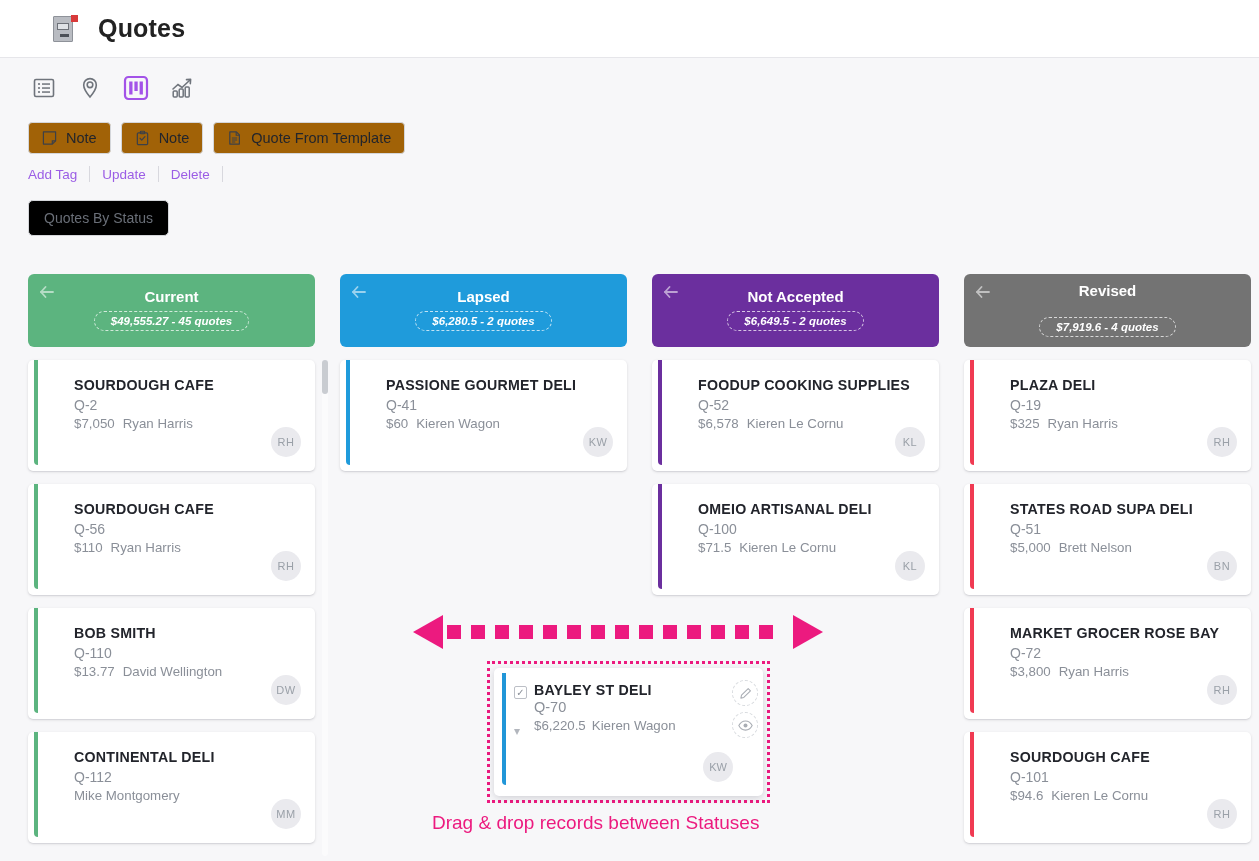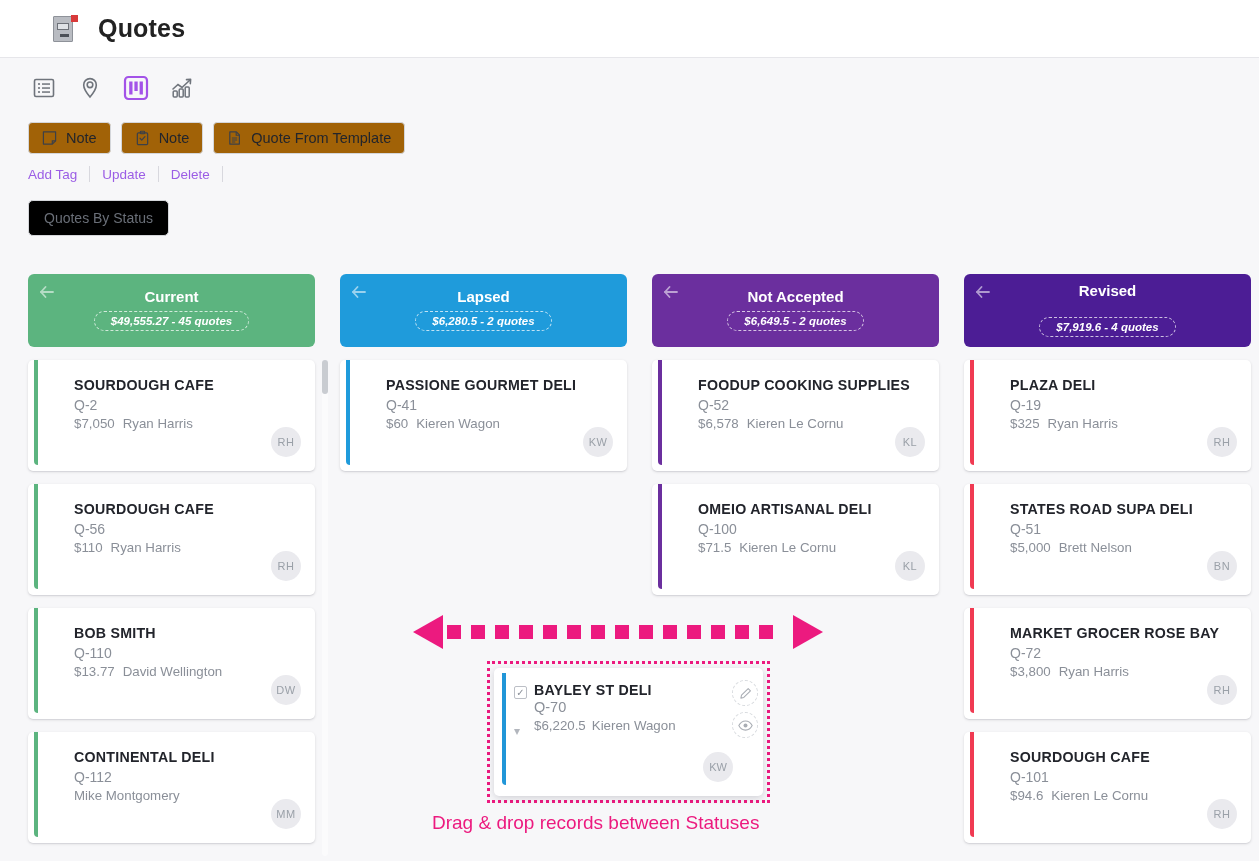--- a/index.html
+++ b/index.html
@@ -343,21 +343,21 @@
         <div class="card">
           <span class="accent" style="background:#6b2f9e"></span>
           <div class="cust">OMEIO ARTISANAL DELI</div>
           <div class="qno">Q-100</div>
           <div class="dline"><span class="amt">$71.5</span><span>Kieren Le Cornu</span></div>
           <span class="av">KL</span>
         </div>
       </div>
     </div>
     <div class="col">
-      <div class="colhead" style="background: #4c1d95; gap: 12px;">
+      <div class="colhead" style="background: #737373; gap: 12px;">
         <span class="back"><svg width="16" height="14" viewBox="0 0 16 14">
             <path d="M6.5 2L2 7l4.5 5" fill="none" stroke="#fff" stroke-width="1.8" stroke-linecap="round" stroke-linejoin="round"></path>
             <path d="M2 7h12" stroke="#fff" stroke-width="1.8" stroke-linecap="round"></path>
           </svg></span>
         <span class="cname">Revised</span>
         <span class="cmeta">$7,919.6 - 4 quotes</span>
       </div>
       <div class="colbody">
         <div class="card">
           <span class="accent" style="background:#f03a52"></span>

